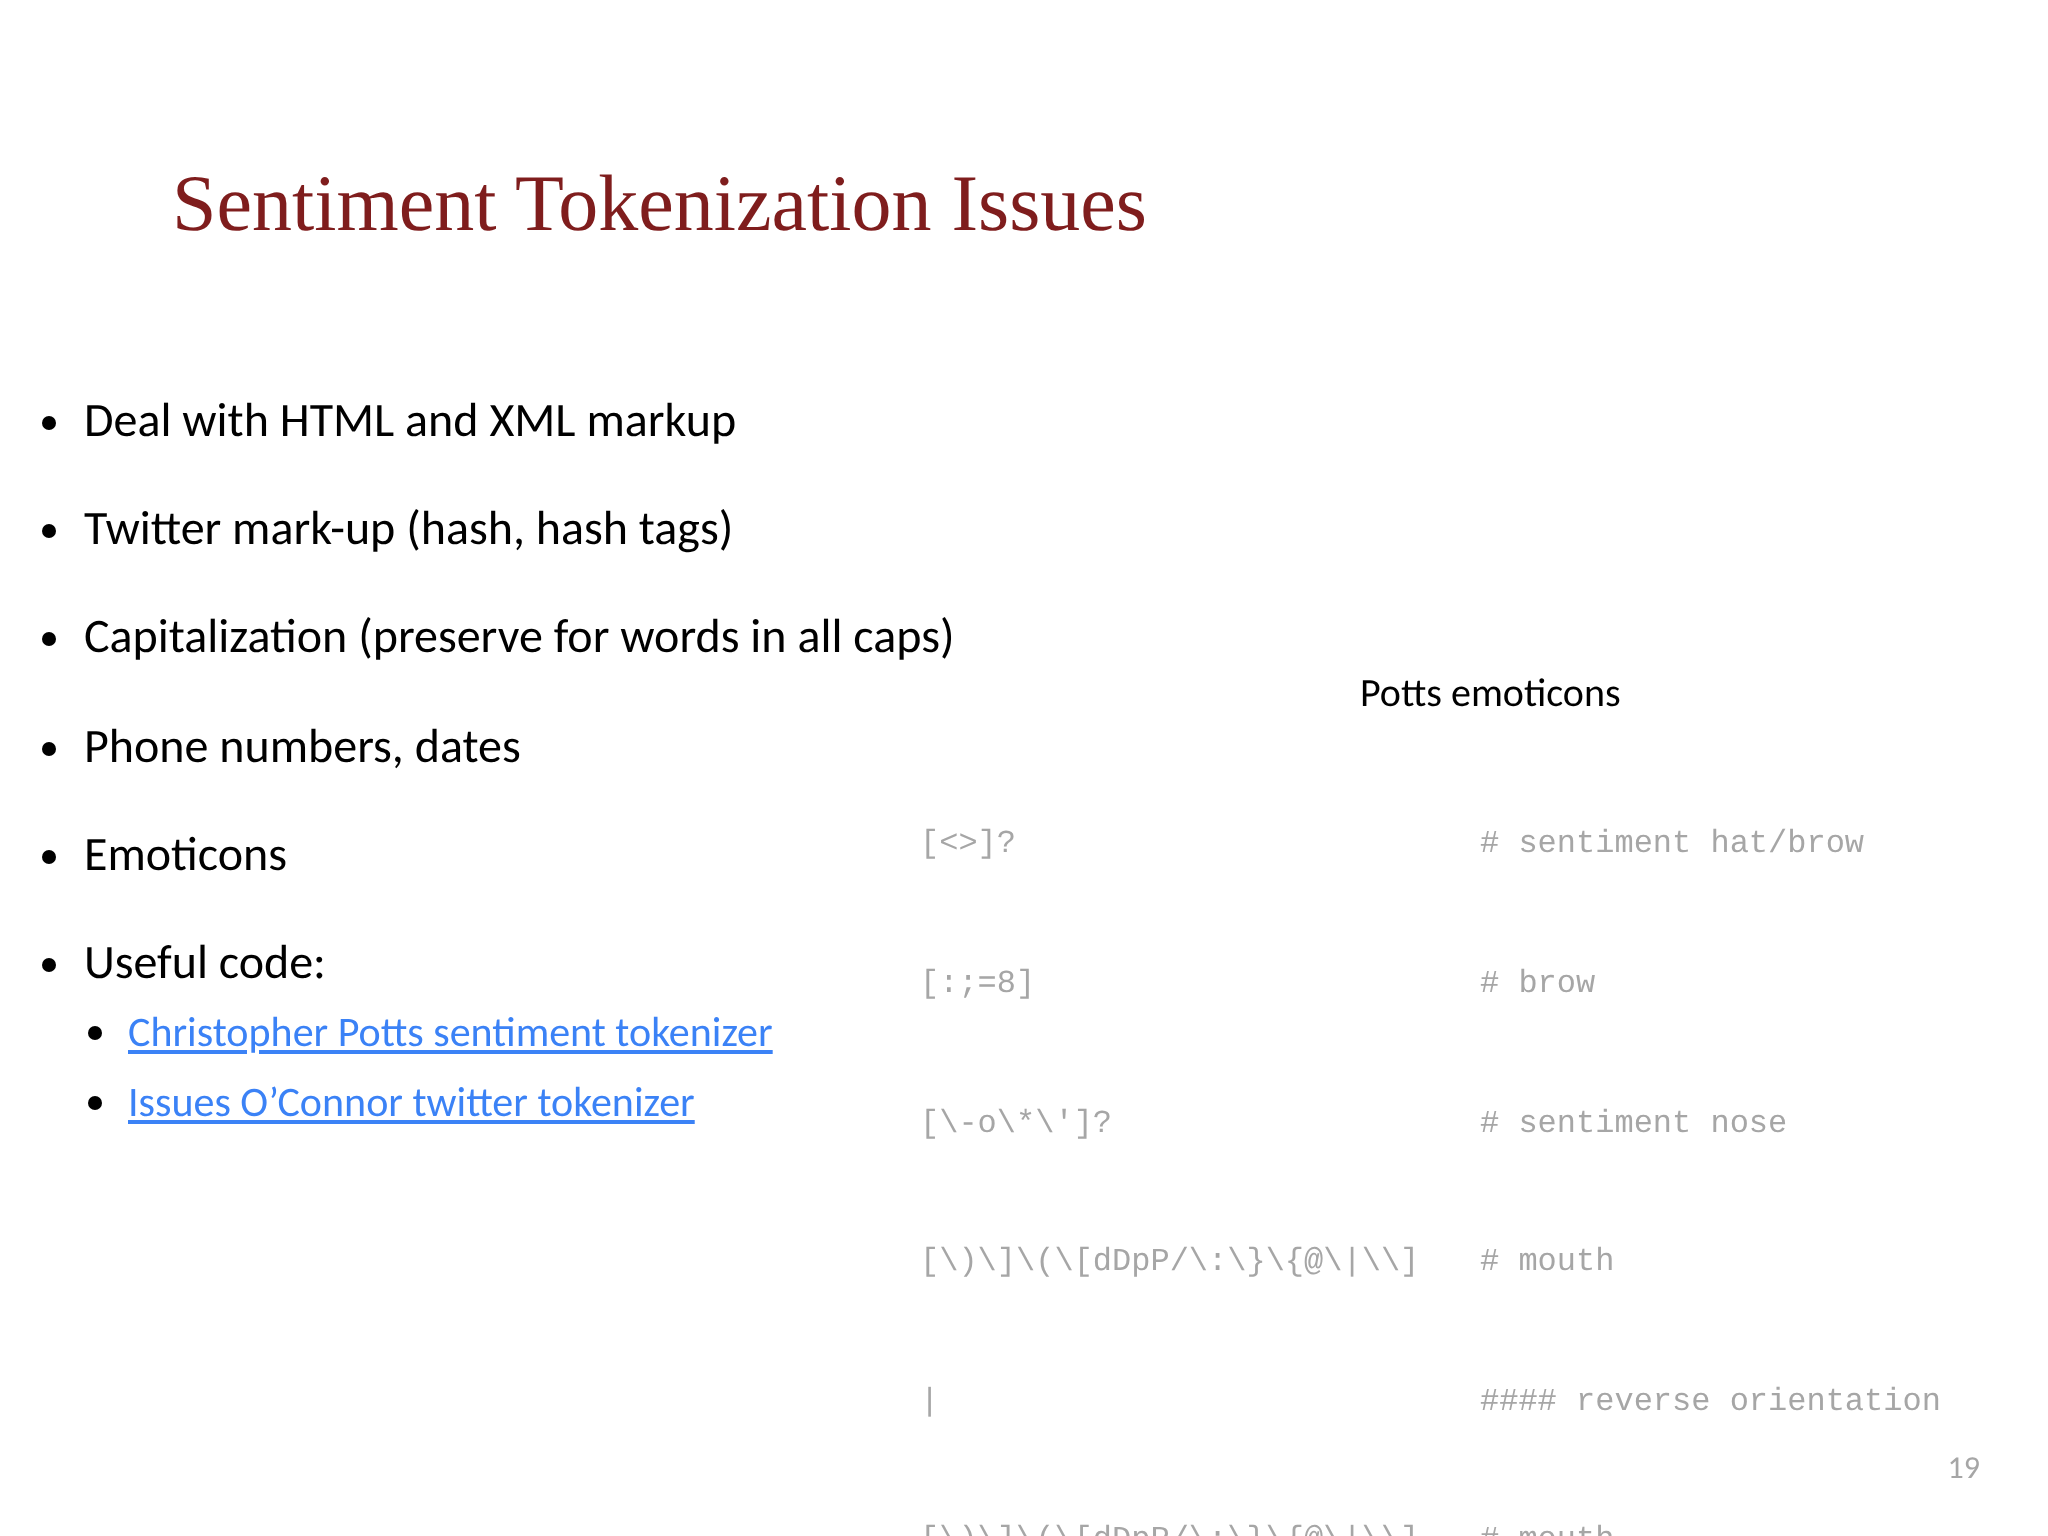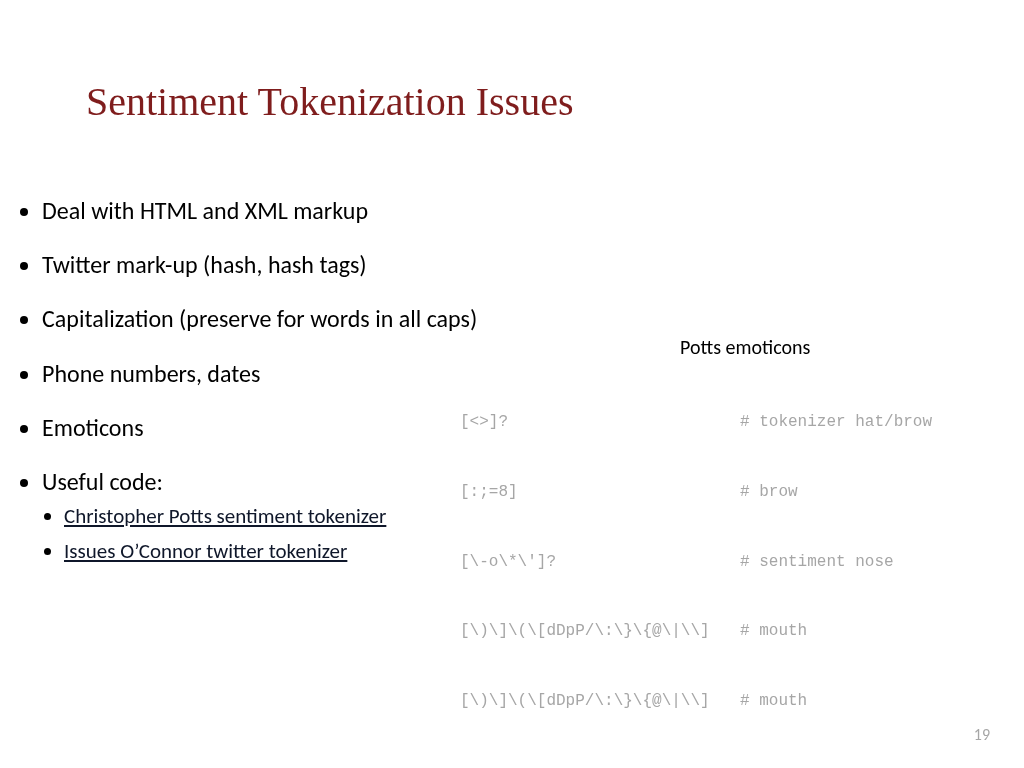--- a/index.html
+++ b/index.html
@@ -48,21 +48,21 @@
   .sub {
     list-style: disc;
     font-size: 21px;
     margin-top: 2px;
     padding-left: 40px;
   }
   .sub li {
     margin-bottom: 2px;
   }
   .link {
-    color: #0f172a;
+    color: #3b82f6;
     text-decoration: underline;
     cursor: pointer;
   }
   .right-heading {
     position: absolute;
     left: 680px;
     top: 335px;
     font-size: 20px;
     color: #000;
   }
@@ -114,24 +114,25 @@
           <li><span class="link">Christopher Potts sentiment tokenizer</span></li>
           <li><span class="link">Issues O’Connor twitter tokenizer</span></li>
         </ul>
       </li>
     </ul>
   </div>
 
   <div class="right-heading">Potts emoticons</div>
 
   <div class="code-block">
-    <span class="code-row"><span class="code-pattern">[&lt;&gt;]?</span><span class="code-comment"># tokenizer hat/brow</span></span>
+    <span class="code-row"><span class="code-pattern">[&lt;&gt;]?</span><span class="code-comment"># sentiment hat/brow</span></span>
     <span class="code-row"><span class="code-pattern">[:;=8]</span><span class="code-comment"># brow</span></span>
     <span class="code-row"><span class="code-pattern">[\-o\*\']?</span><span class="code-comment"># sentiment nose</span></span>
     <span class="code-row"><span class="code-pattern">[\)\]\(\[dDpP/\:\}\{@\|\\]</span><span class="code-comment"># mouth</span></span>
+    <span class="code-row"><span class="code-pattern">|</span><span class="code-comment">#### reverse orientation</span></span>
     <span class="code-row"><span class="code-pattern">[\)\]\(\[dDpP/\:\}\{@\|\\]</span><span class="code-comment"># mouth</span></span>
     
     
     
   </div>
 
   <div class="page-num">19</div>
 
 </div>
 

